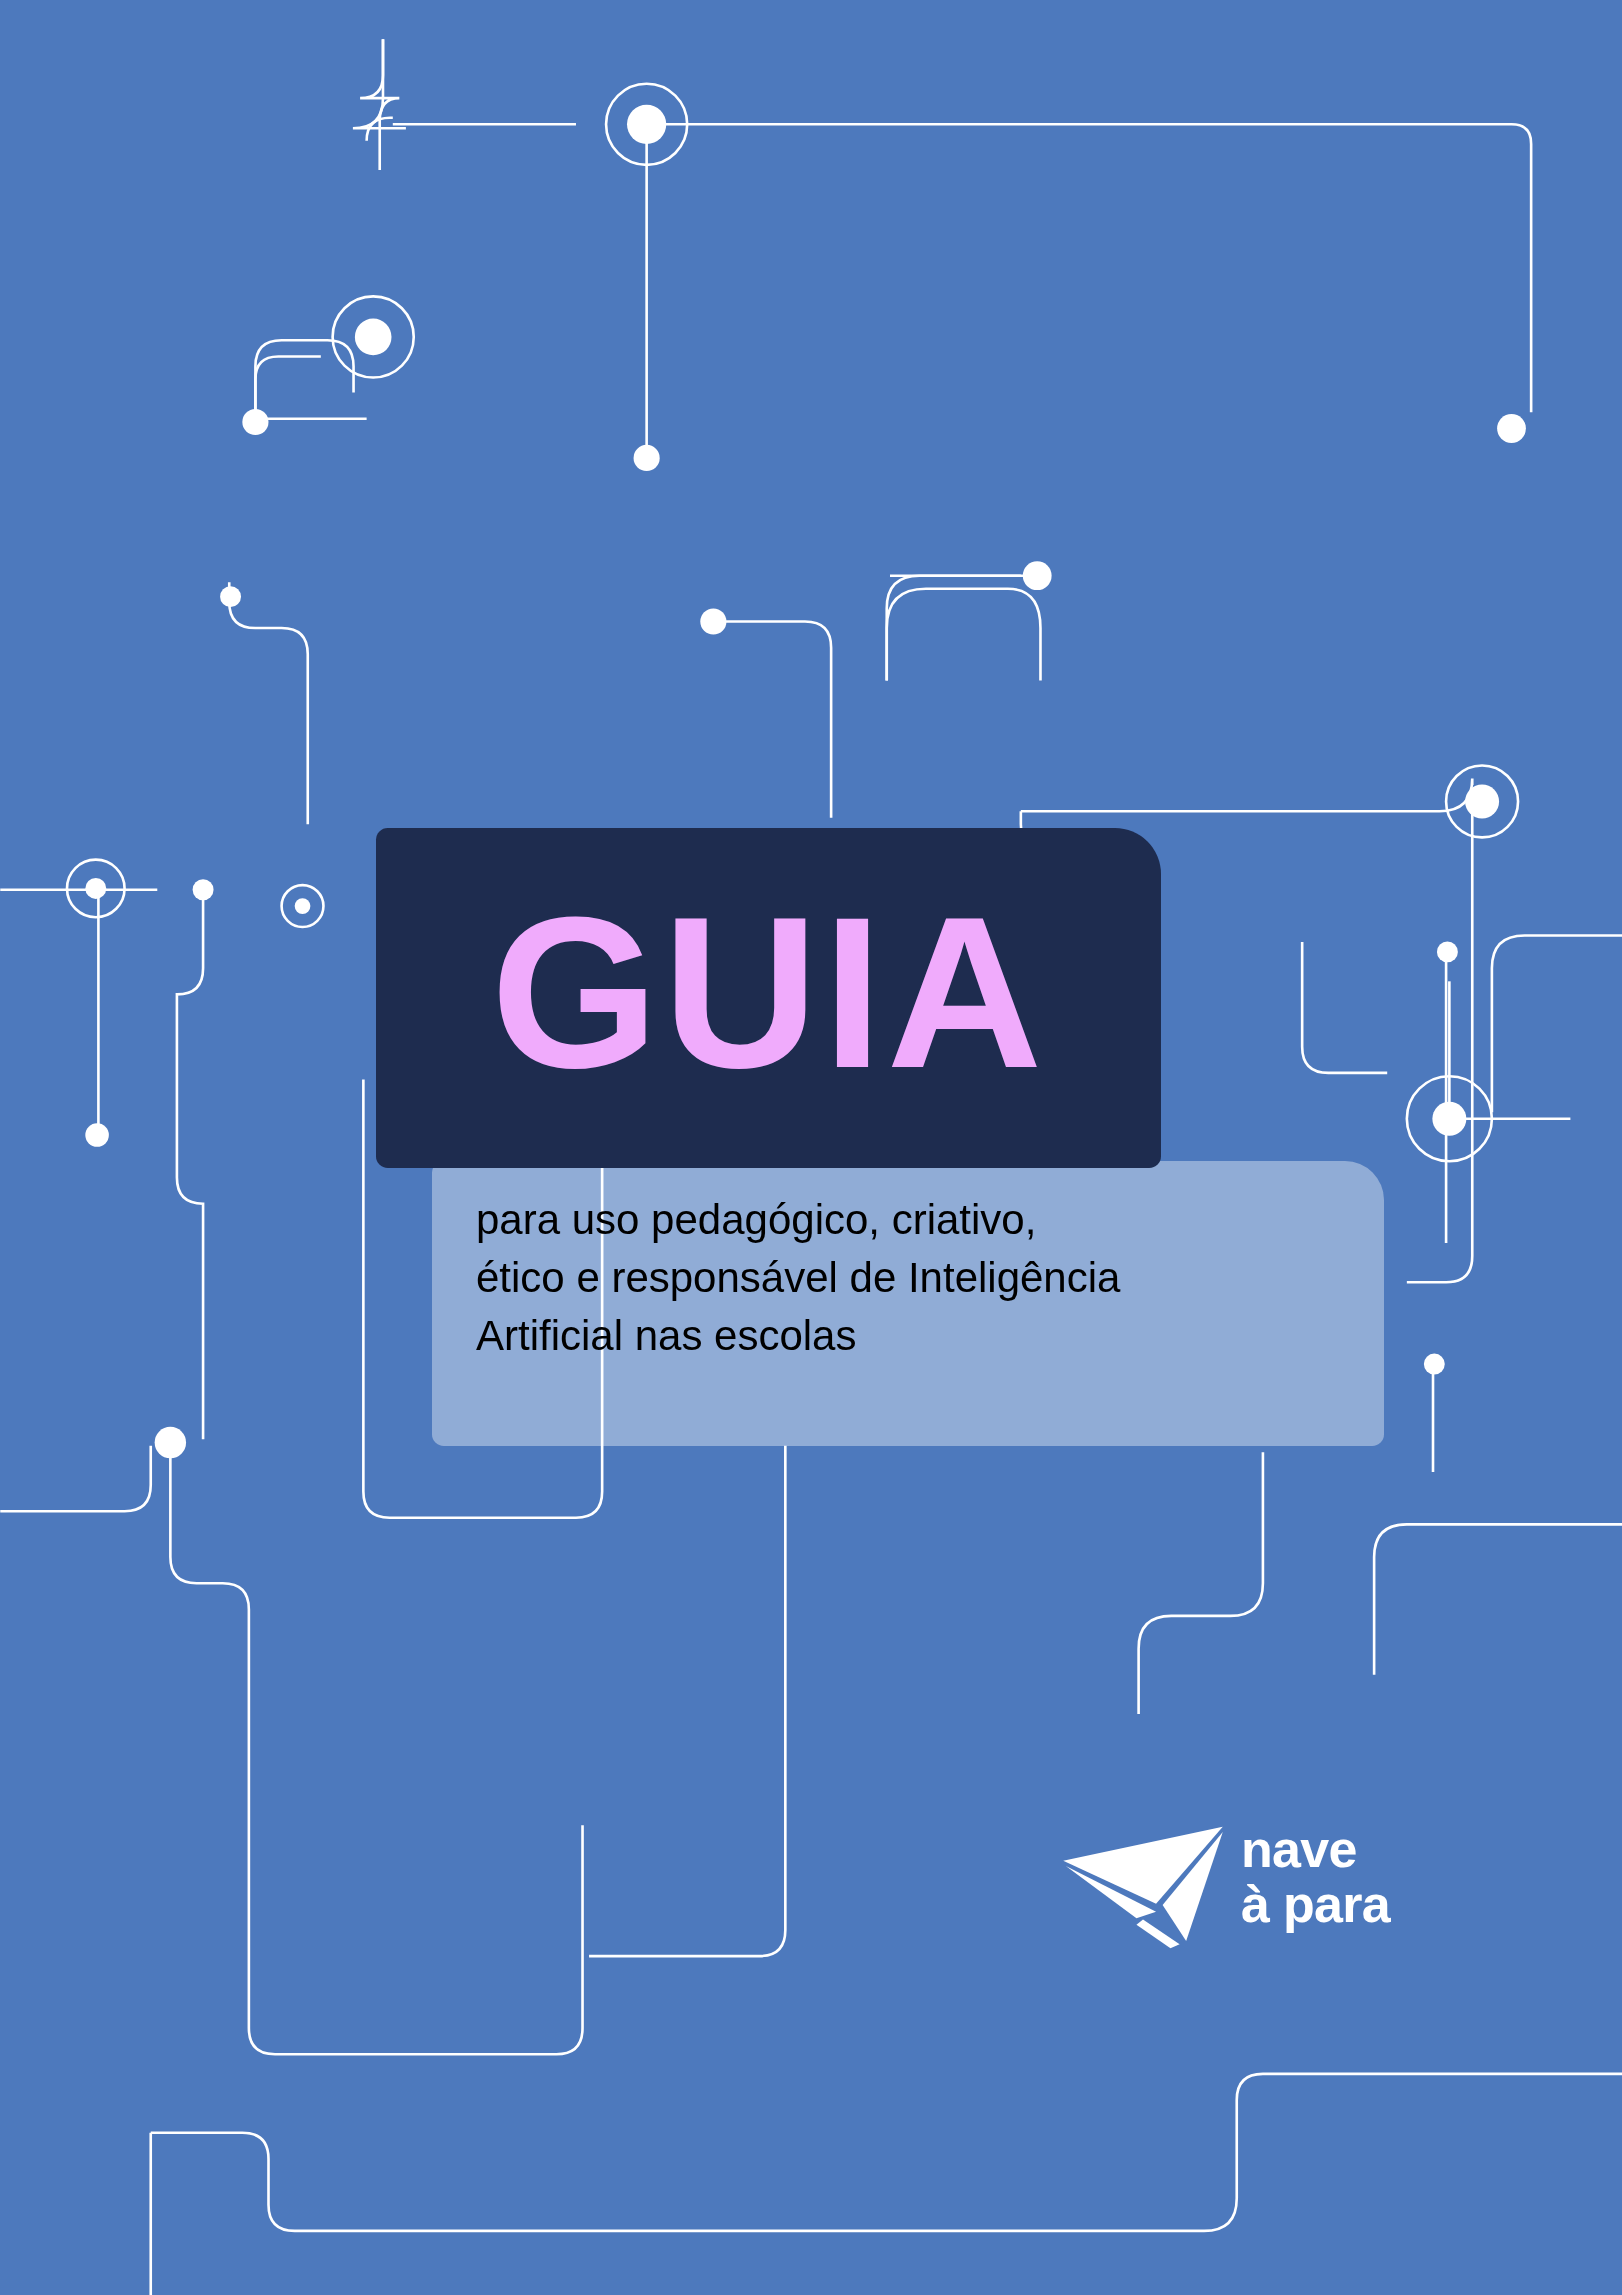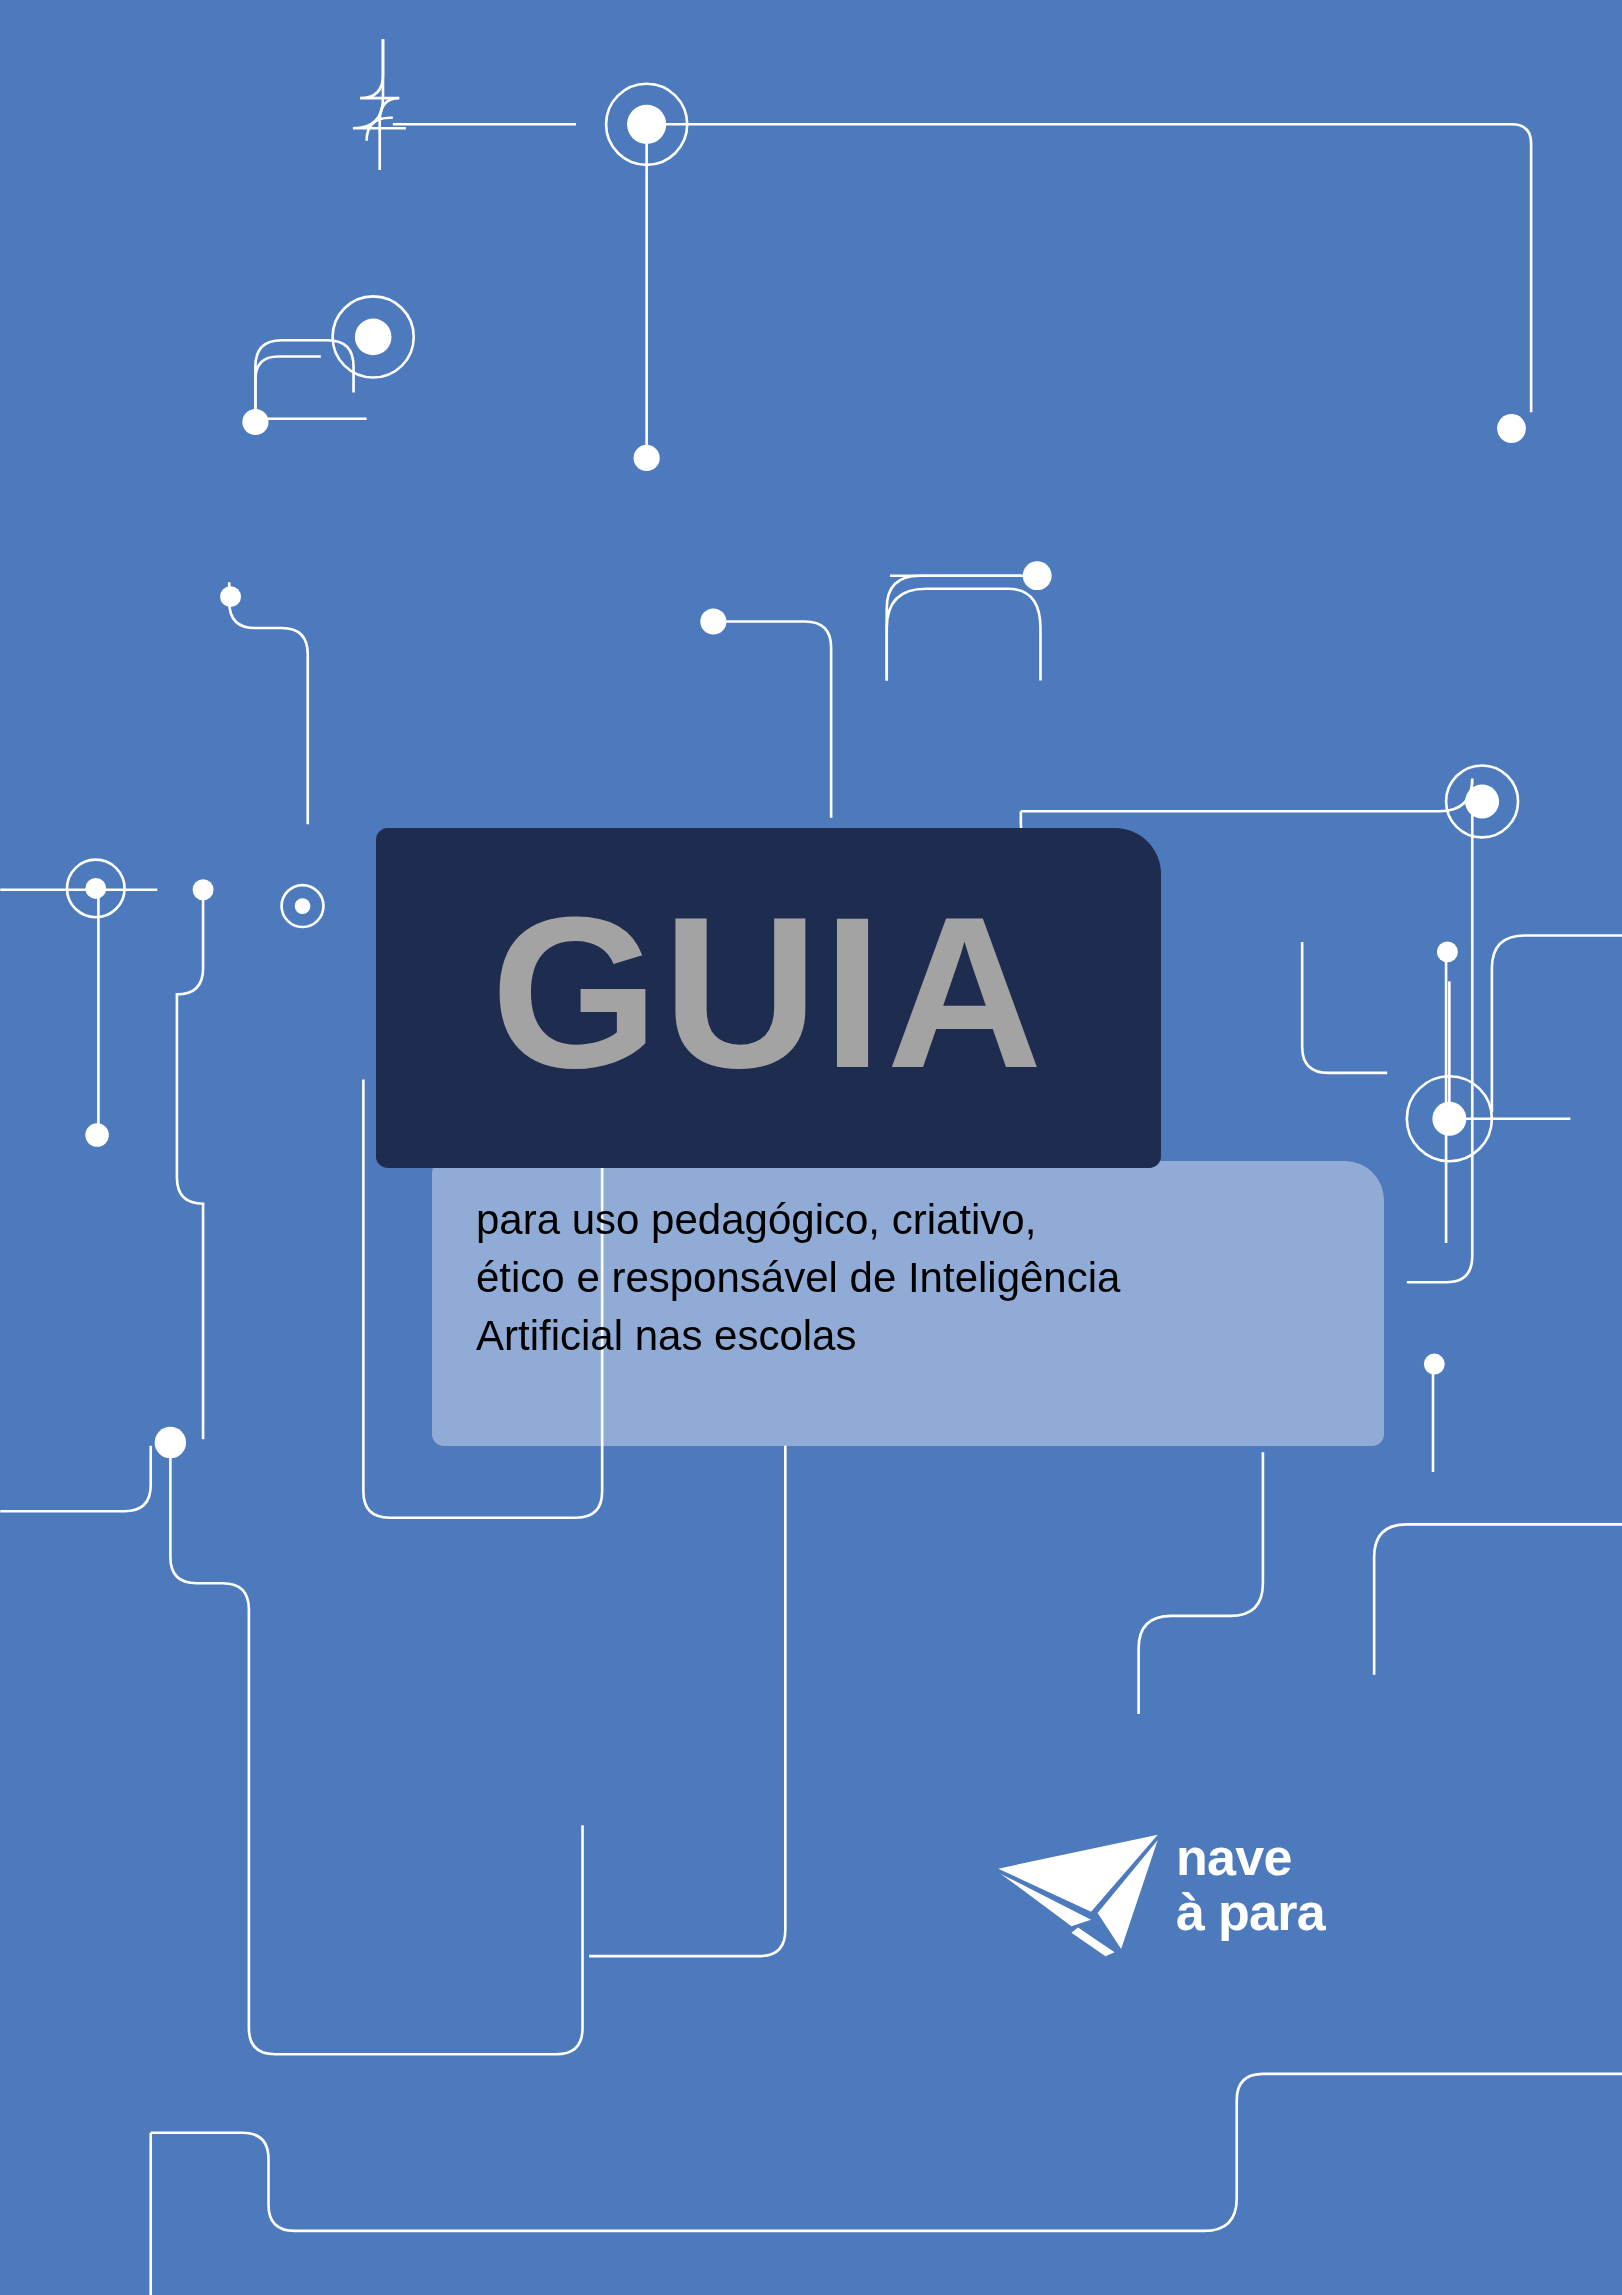--- a/index.html
+++ b/index.html
@@ -33,21 +33,21 @@
   }
   .title-text {
     position: absolute;
     left: 0;
     top: 0;
     width: 785px;
     height: 340px;
     display: flex;
     align-items: center;
     justify-content: center;
-    color: #a3a3a3;
+    color: #f0abfc;
     font-size: 216px;
     font-weight: bold;
     letter-spacing: 3.9px;
     line-height: 1;
     padding-bottom: 11.8px;
     box-sizing: border-box;
   }
   .subtitle-block {
     position: absolute;
     left: 432px;
@@ -64,26 +64,25 @@
     top: 1191px;
     width: 916px;
     color: #000000;
     font-size: 42px;
     line-height: 1.38;
     z-index: 6;
     font-weight: 400;
   }
   .logo {
     position: absolute;
-    left: 993px;
+    left: 1058px;
     top: 1813px;
     width: 393px;
     height: 144px;
     z-index: 6;
-    margin-top: 8px;
   }
   .logo-mark {
     position: absolute;
     left: 0;
     top: 6.5px;
     width: 170px;
     height: 131px;
   }
   .logo-word {
     position: absolute;

